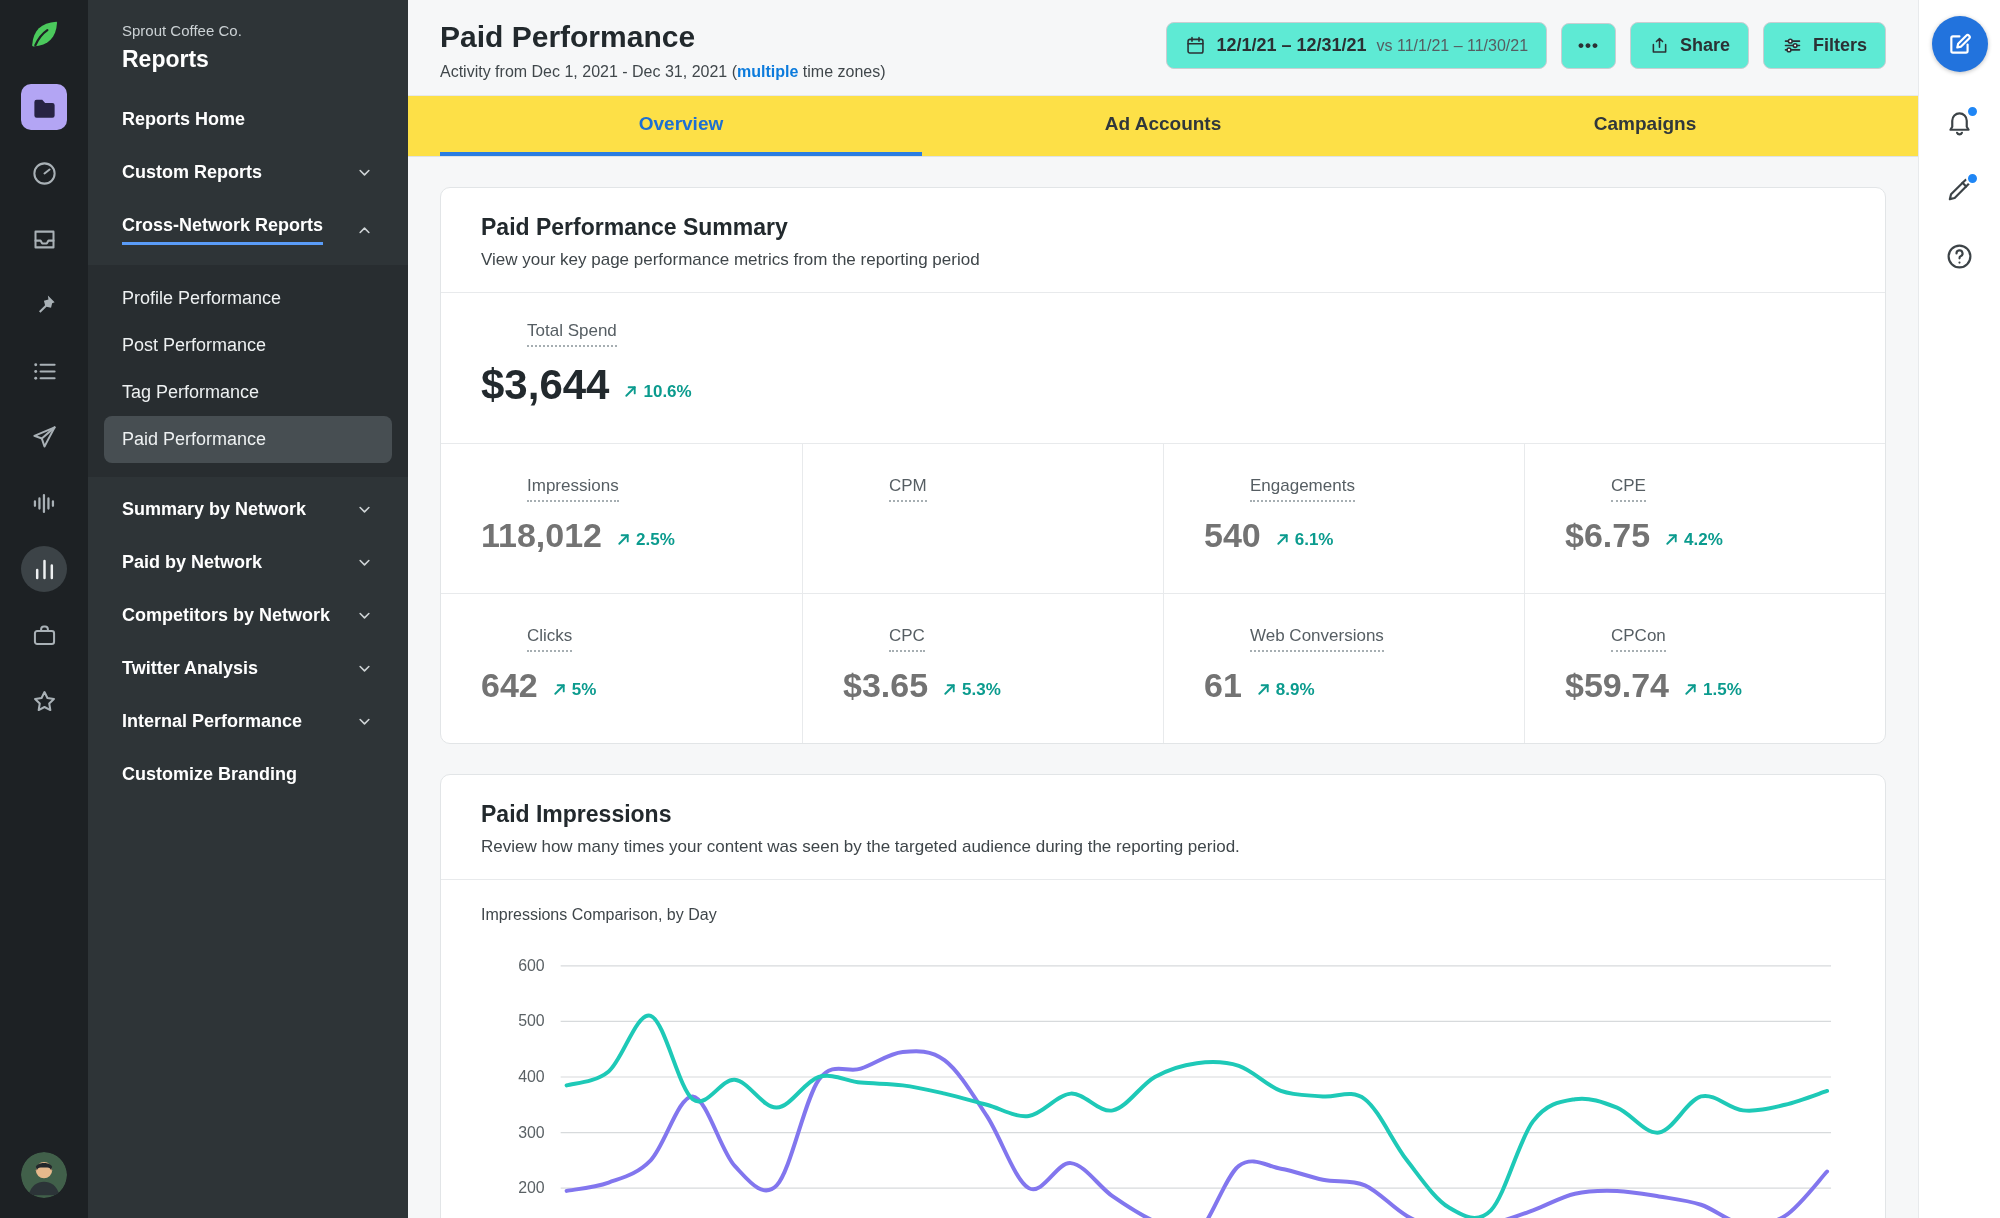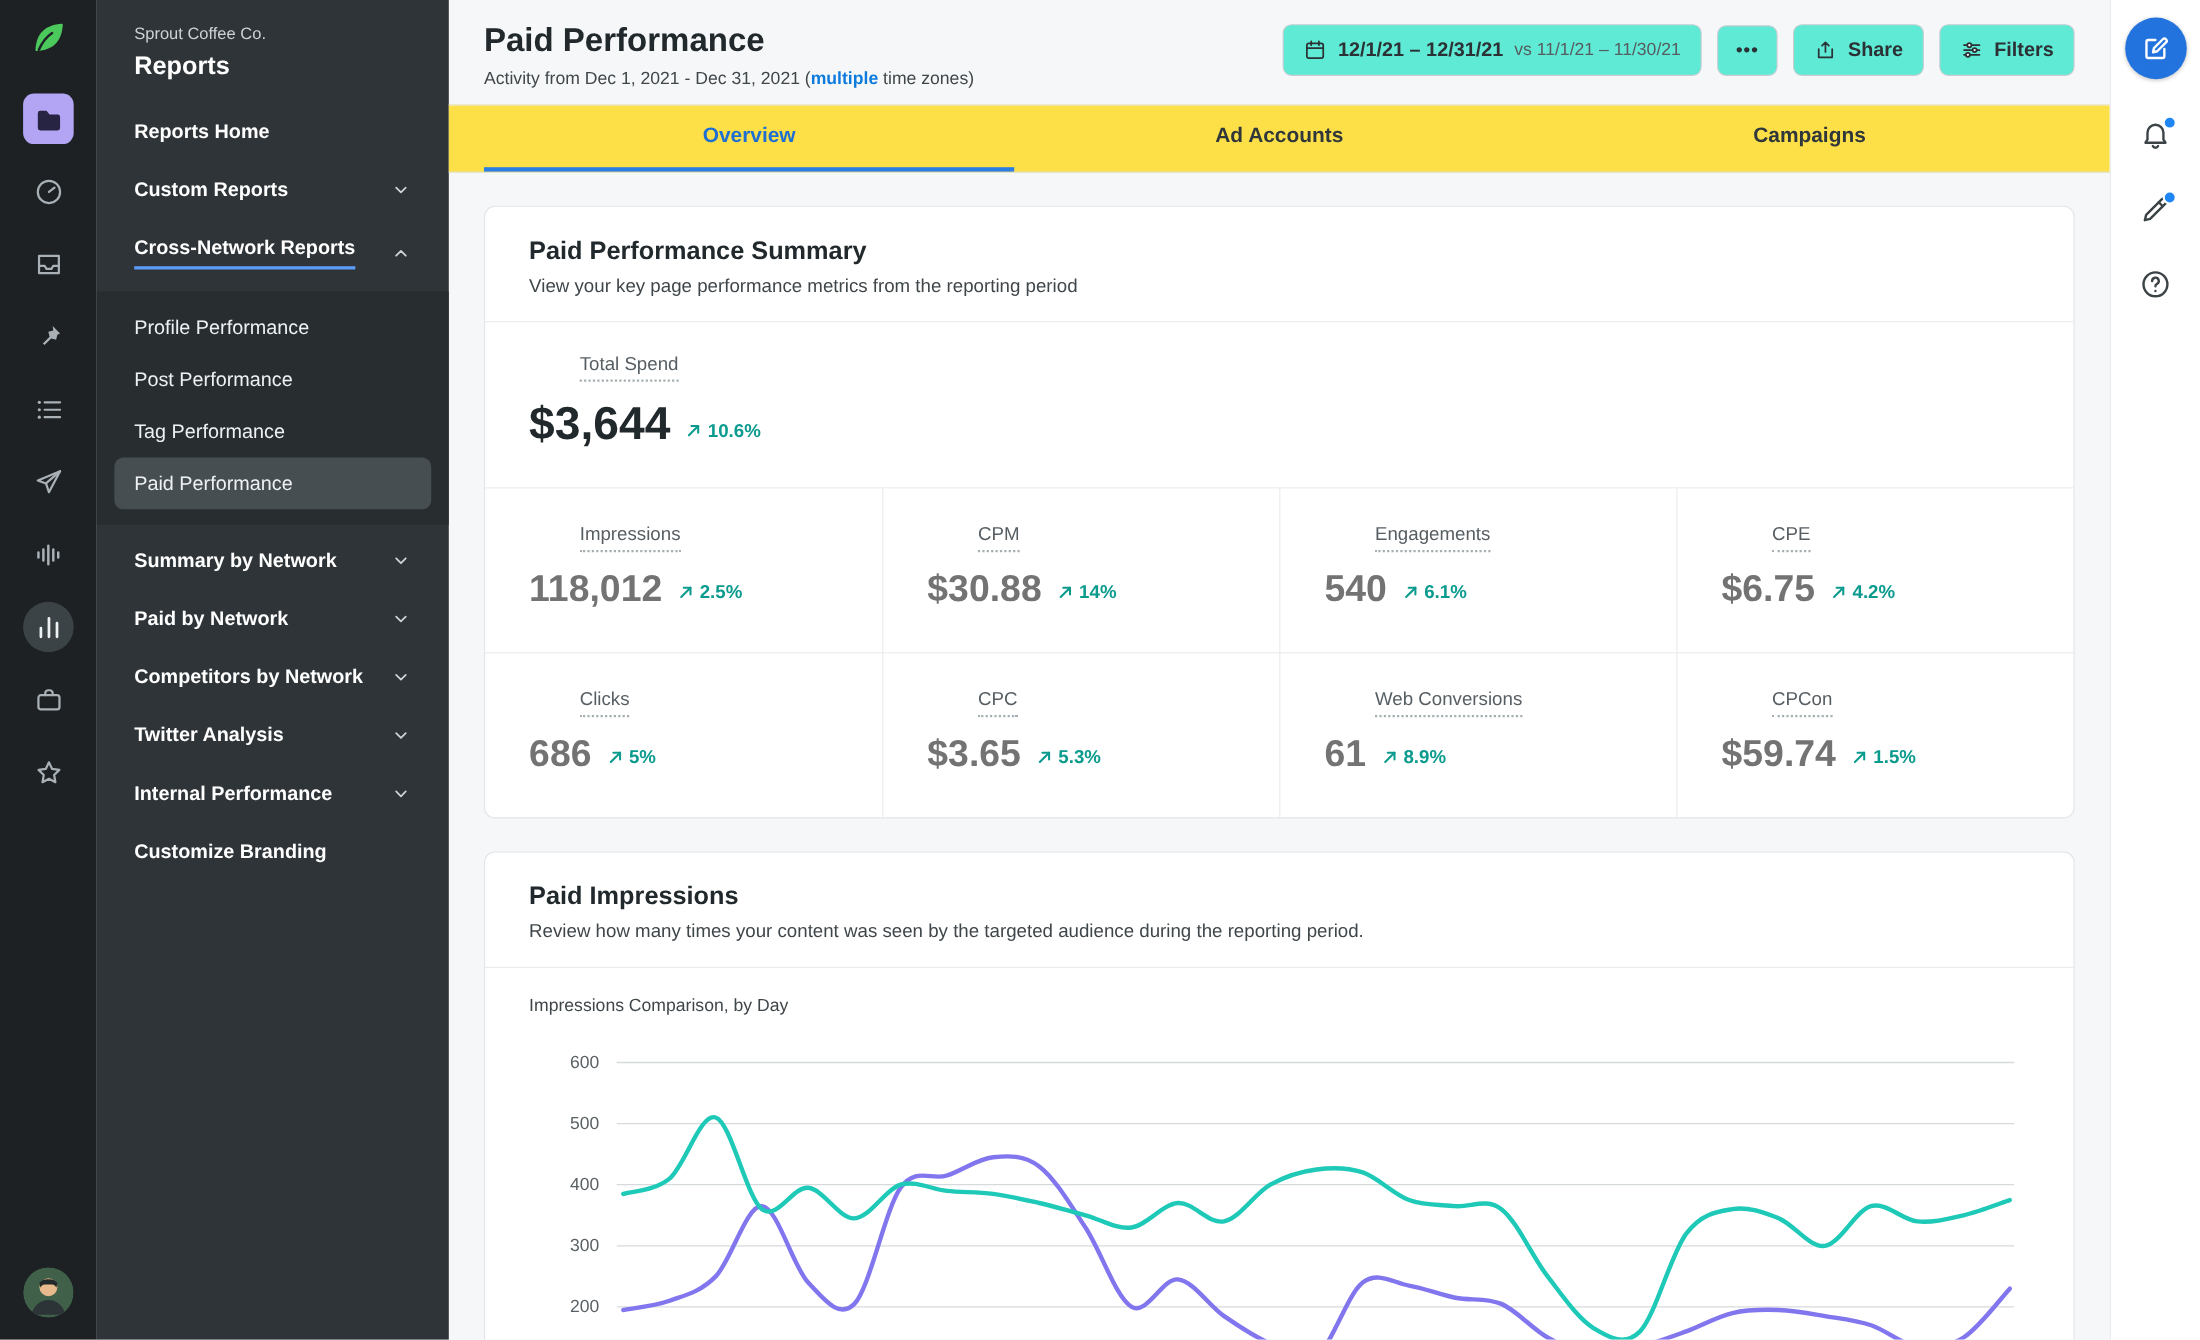--- a/index.html
+++ b/index.html
@@ -342,32 +342,21 @@
               <span class="metric-change">
                 <span class="icon">
                   <svg viewBox="0 0 16 16" fill="none" stroke="currentColor" stroke-width="2" stroke-linecap="round" stroke-linejoin="round">
                     <path d="M3.5 12.5L12.5 3.5"></path>
                     <path d="M6 3.5h6.5V10"></path>
                   </svg>
                 </span>
                 <span>2.5%</span>
               </span>
             </div></div>
-          <div class="metric-cell coln"><span class="metric-label">CPM</span><div class="value-row">
-              <span class="metric-value">$30.88</span>
-              <span class="metric-change">
-                <span class="icon">
-                  <svg viewBox="0 0 16 16" fill="none" stroke="currentColor" stroke-width="2" stroke-linecap="round" stroke-linejoin="round">
-                    <path d="M3.5 12.5L12.5 3.5"></path>
-                    <path d="M6 3.5h6.5V10"></path>
-                  </svg>
-                </span>
-                <span>14%</span>
-              </span>
-            </div></div>
+          <div class="metric-cell coln"><span class="metric-label">CPM</span></div>
           <div class="metric-cell coln"><span class="metric-label">Engagements</span><div class="value-row">
               <span class="metric-value">540</span>
               <span class="metric-change">
                 <span class="icon">
                   <svg viewBox="0 0 16 16" fill="none" stroke="currentColor" stroke-width="2" stroke-linecap="round" stroke-linejoin="round">
                     <path d="M3.5 12.5L12.5 3.5"></path>
                     <path d="M6 3.5h6.5V10"></path>
                   </svg>
                 </span>
                 <span>6.1%</span>
@@ -379,21 +368,21 @@
                 <span class="icon">
                   <svg viewBox="0 0 16 16" fill="none" stroke="currentColor" stroke-width="2" stroke-linecap="round" stroke-linejoin="round">
                     <path d="M3.5 12.5L12.5 3.5"></path>
                     <path d="M6 3.5h6.5V10"></path>
                   </svg>
                 </span>
                 <span>4.2%</span>
               </span>
             </div></div>
           <div class="metric-cell row2"><span class="metric-label">Clicks</span><div class="value-row">
-              <span class="metric-value">686</span>
+              <span class="metric-value">642</span>
               <span class="metric-change">
                 <span class="icon">
                   <svg viewBox="0 0 16 16" fill="none" stroke="currentColor" stroke-width="2" stroke-linecap="round" stroke-linejoin="round">
                     <path d="M3.5 12.5L12.5 3.5"></path>
                     <path d="M6 3.5h6.5V10"></path>
                   </svg>
                 </span>
                 <span>5%</span>
               </span>
             </div></div>

